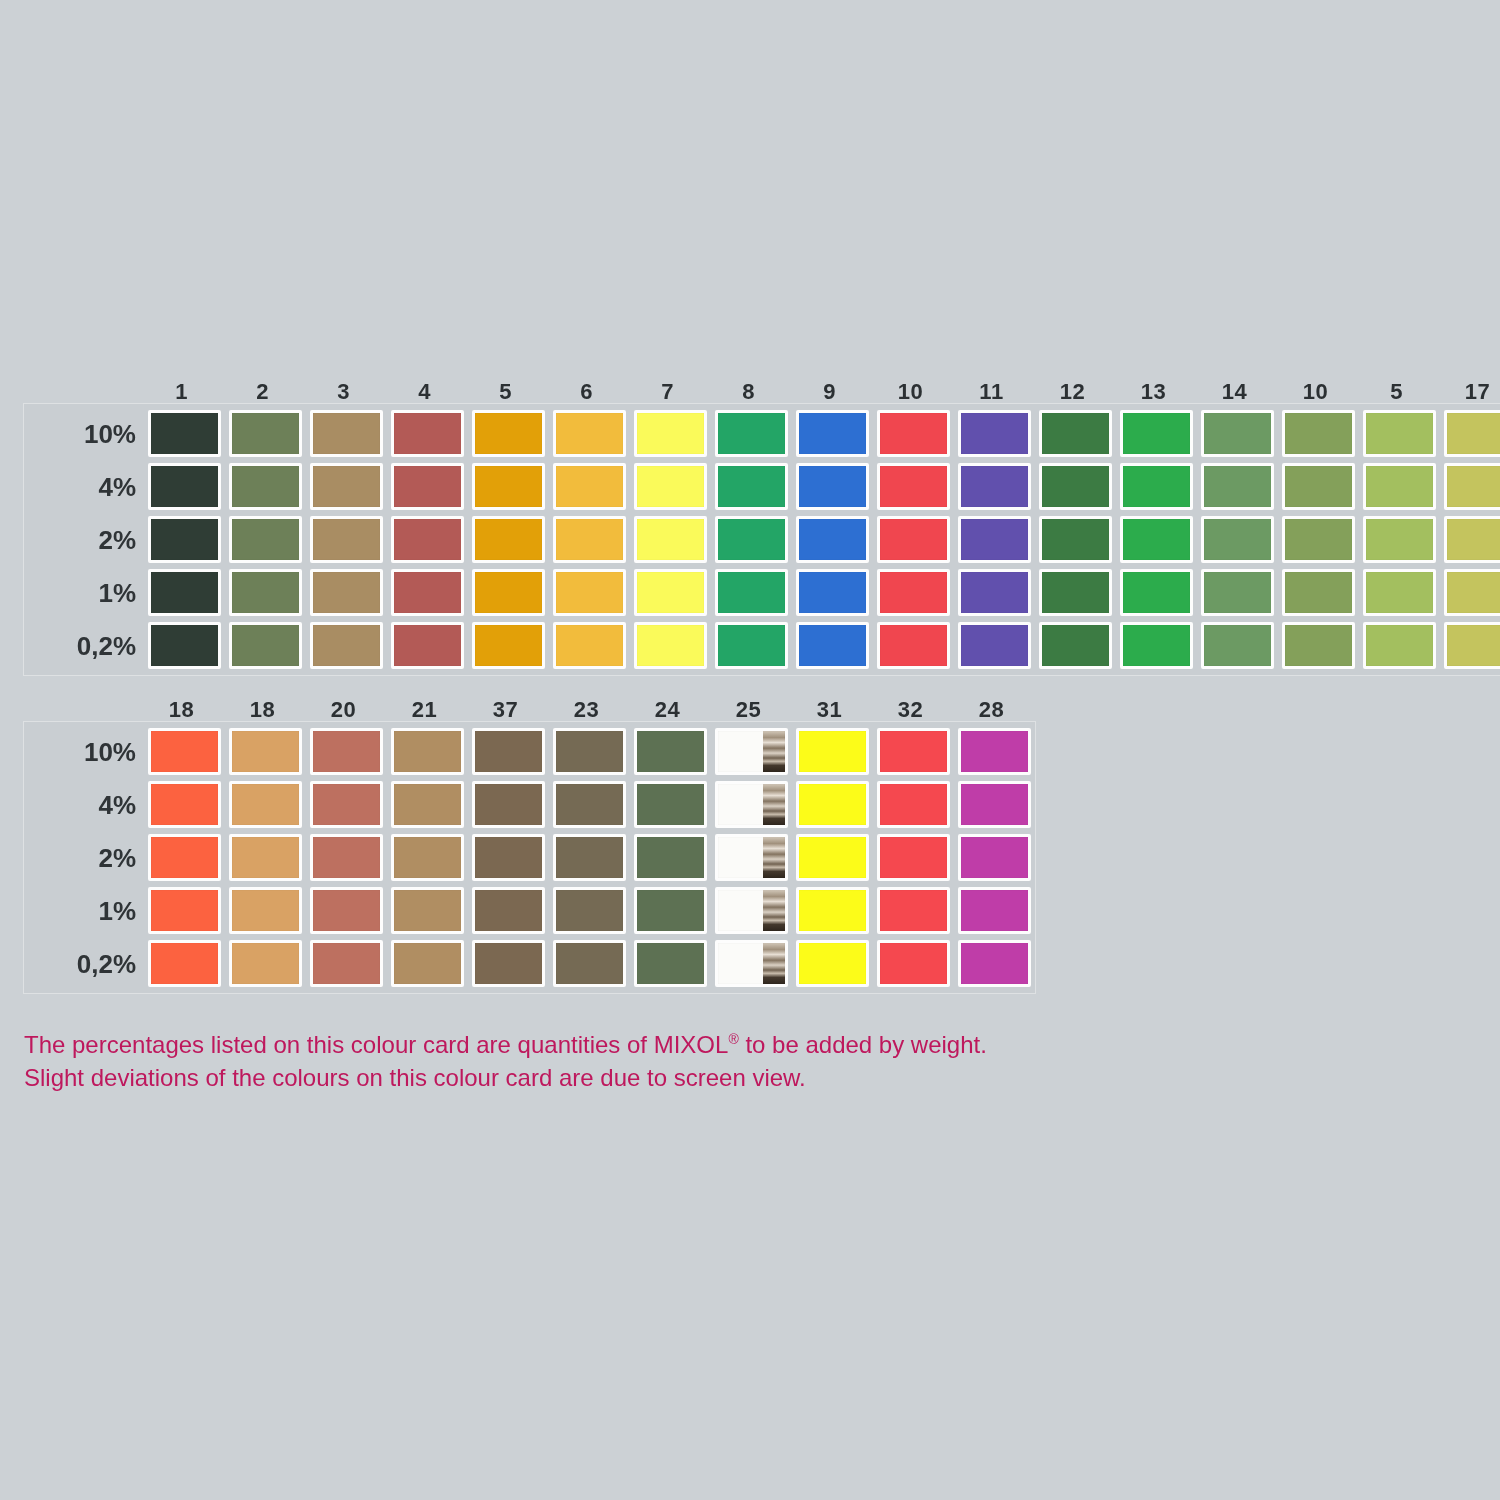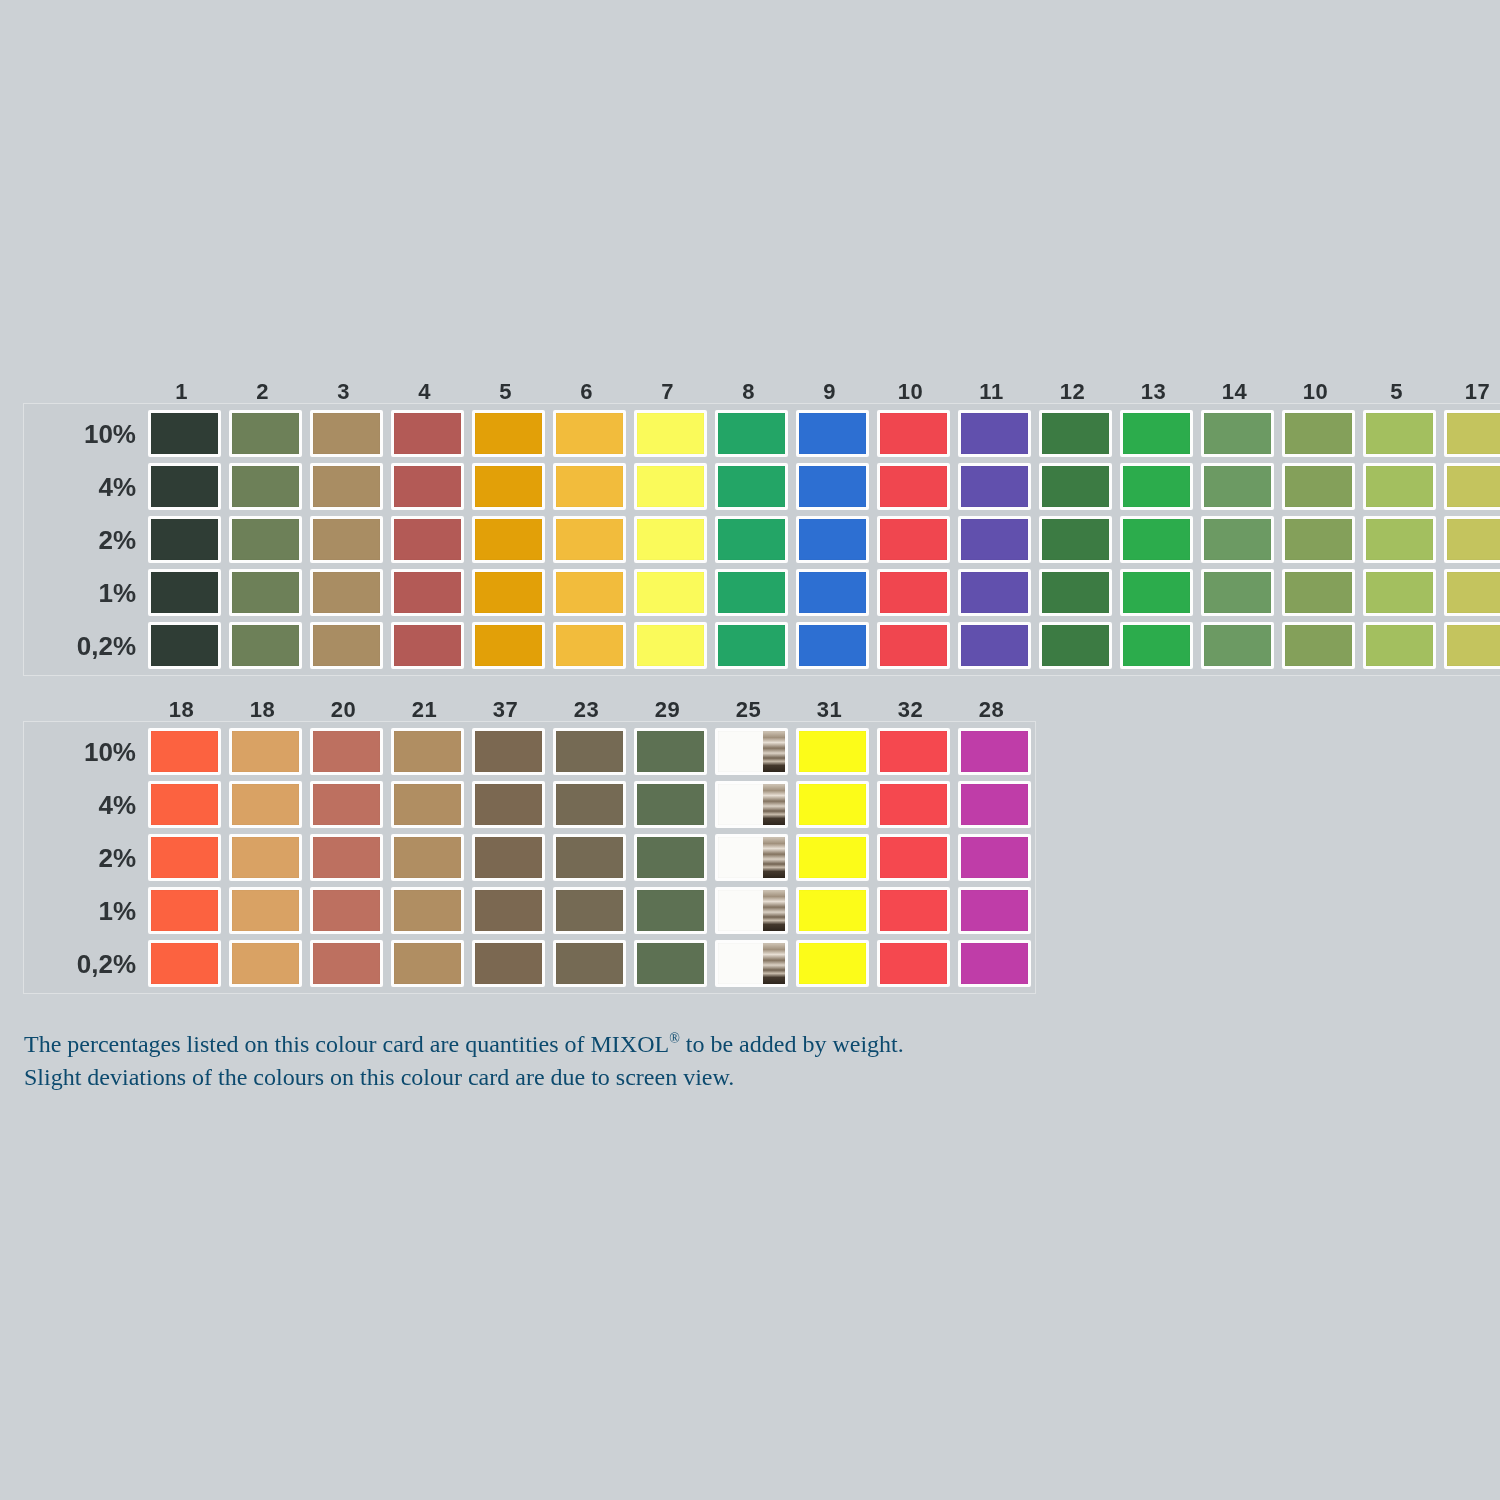--- a/index.html
+++ b/index.html
@@ -123,22 +123,22 @@
   
   #footer {
     position: absolute;
     left: 24px;
     top: 1028px;
     width: 1300px;
   }
   .foot-line {
     font-size: 24px;
     line-height: 33px;
-    color: #0c4a6e;
-    font-family: Liberation Serif, serif;
+    color: #be185d;
+    font-family: Liberation Sans, sans-serif;
     white-space: nowrap;
   }
   .foot-gap { height: 10px; }
   sup.reg {
     font-size: 14px;
     vertical-align: super;
     line-height: 0;
   }
 </style>
 </head>
@@ -441,21 +441,21 @@
   </div>
 
   <div class="grid-block" id="grid2" style="left:24px; top:688px;">
     <div class="hdr-row" id="grid2-hdr">
         <div class="hdr-cell">18</div>
         <div class="hdr-cell">18</div>
         <div class="hdr-cell">20</div>
         <div class="hdr-cell">21</div>
         <div class="hdr-cell">37</div>
         <div class="hdr-cell">23</div>
-        <div class="hdr-cell">29</div>
+        <div class="hdr-cell">24</div>
         <div class="hdr-cell">25</div>
         <div class="hdr-cell">31</div>
         <div class="hdr-cell">32</div>
         <div class="hdr-cell">28</div>
       </div>
     <div class="swatch-area" id="grid2-body">
         <div class="sw-row">
           <div class="row-label">10%</div>
           <div class="sw-wrap">
             <div class="sw" title="18 @ 10%" style="background: rgb(252, 98, 64);"></div>

